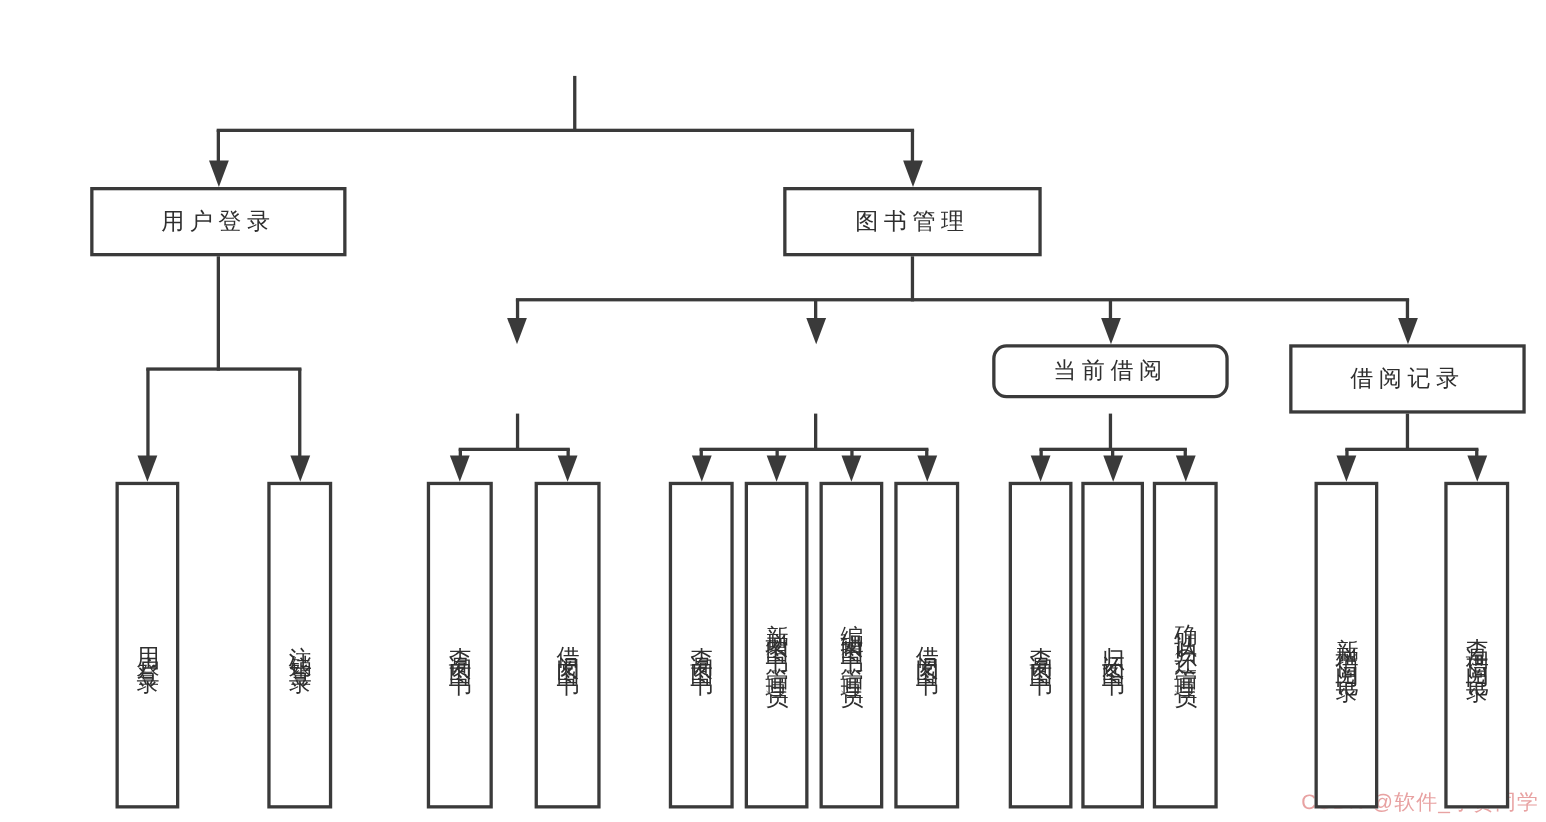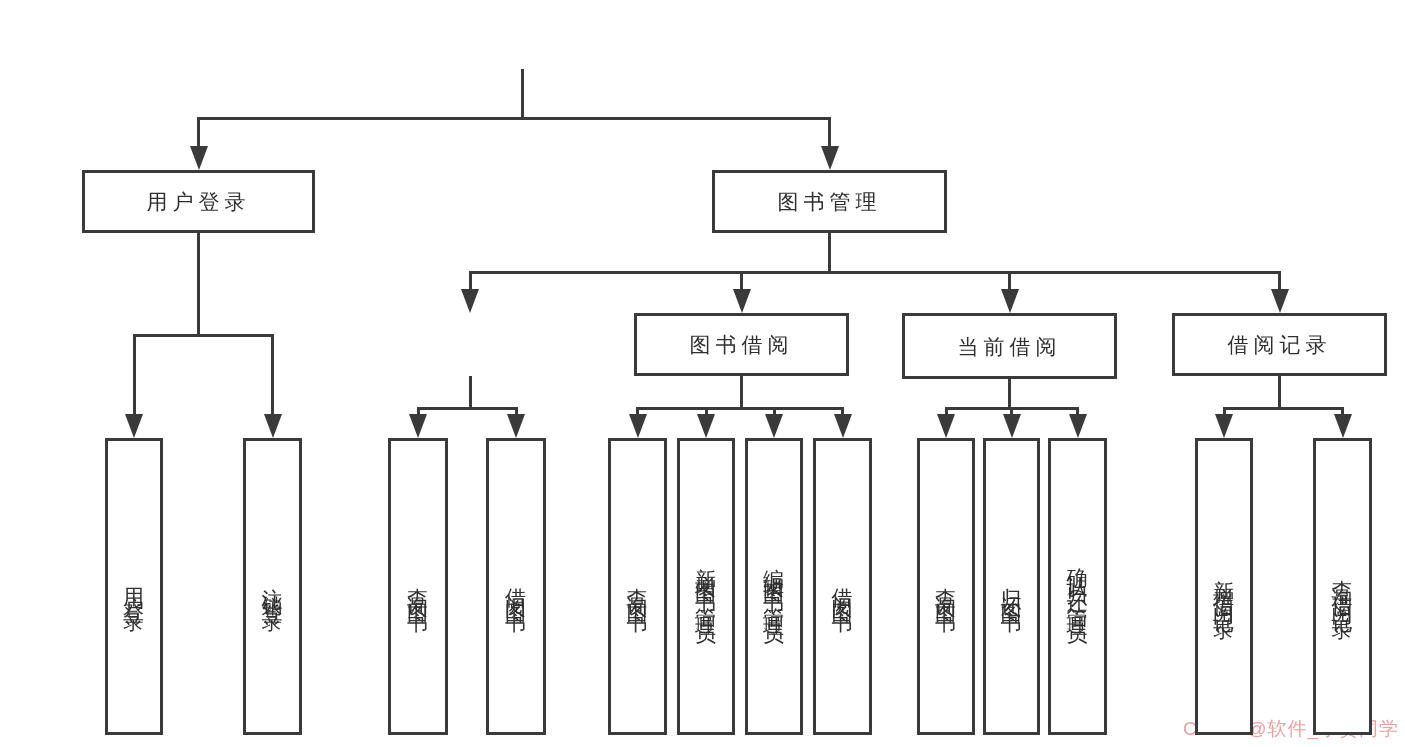--- a/index.html
+++ b/index.html
@@ -52,22 +52,21 @@
     pointer-events:none;
   }
 </style>
 </head>
 <body>
 
 <div class="canvas">
   <div class="watermark">CSDN @软件_小贺同学</div>
     <div class="node" style="left: 82px; top: 170px; width: 233px; height: 63px; border-color: rgb(58, 58, 58); color: rgb(47, 47, 47);">用户登录</div>
     <div class="node" style="left: 712px; top: 170px; width: 235px; height: 63px; border-color: rgb(58, 58, 58); color: rgb(47, 47, 47);">图书管理</div>
-    <div class="node" style="left: 634px; top: 313px; width: 215px; height: 63px; border-color: rgb(58, 58, 58); color: rgb(47, 47, 47);">图书借阅</div>
-    <div class="node" style="left: 902px; top: 313px; width: 215px; height: 66px; border-color: rgb(58, 58, 58); color: rgb(47, 47, 47);">当前借阅</div>
+    <div class="node" style="left: 902px; top: 313px; width: 215px; height: 49px; border-color: rgb(58, 58, 58); color: rgb(47, 47, 47); border-radius: 13px;">当前借阅</div>
     <div class="node" style="left: 1172px; top: 313px; width: 215px; height: 63px; border-color: rgb(58, 58, 58); color: rgb(47, 47, 47);">借阅记录</div>
     <div class="node vertical" style="left: 105px; top: 438px; width: 58px; height: 297px; border-color: rgb(58, 58, 58); color: rgb(47, 47, 47);">用户登录</div>
     <div class="node vertical" style="left: 243px; top: 438px; width: 59px; height: 297px; border-color: rgb(58, 58, 58); color: rgb(47, 47, 47);">注销登录</div>
     <div class="node vertical" style="left: 388px; top: 438px; width: 60px; height: 297px; border-color: rgb(58, 58, 58); color: rgb(47, 47, 47);">查询图书</div>
     <div class="node vertical" style="left: 486px; top: 438px; width: 60px; height: 297px; border-color: rgb(58, 58, 58); color: rgb(47, 47, 47);">借阅图书</div>
     <div class="node vertical" style="left: 608px; top: 438px; width: 59px; height: 297px; border-color: rgb(58, 58, 58); color: rgb(47, 47, 47);">查询图书</div>
     <div class="node vertical" style="left: 677px; top: 438px; width: 58px; height: 297px; border-color: rgb(58, 58, 58); color: rgb(47, 47, 47);">新增图书（管理员）</div>
     <div class="node vertical" style="left: 745px; top: 438px; width: 58px; height: 297px; border-color: rgb(58, 58, 58); color: rgb(47, 47, 47);">编辑图书（管理员）</div>
     <div class="node vertical" style="left: 813px; top: 438px; width: 59px; height: 297px; border-color: rgb(58, 58, 58); color: rgb(47, 47, 47);">借阅图书</div>
     <div class="node vertical" style="left: 917px; top: 438px; width: 58px; height: 297px; border-color: rgb(58, 58, 58); color: rgb(47, 47, 47);">查询图书</div>

